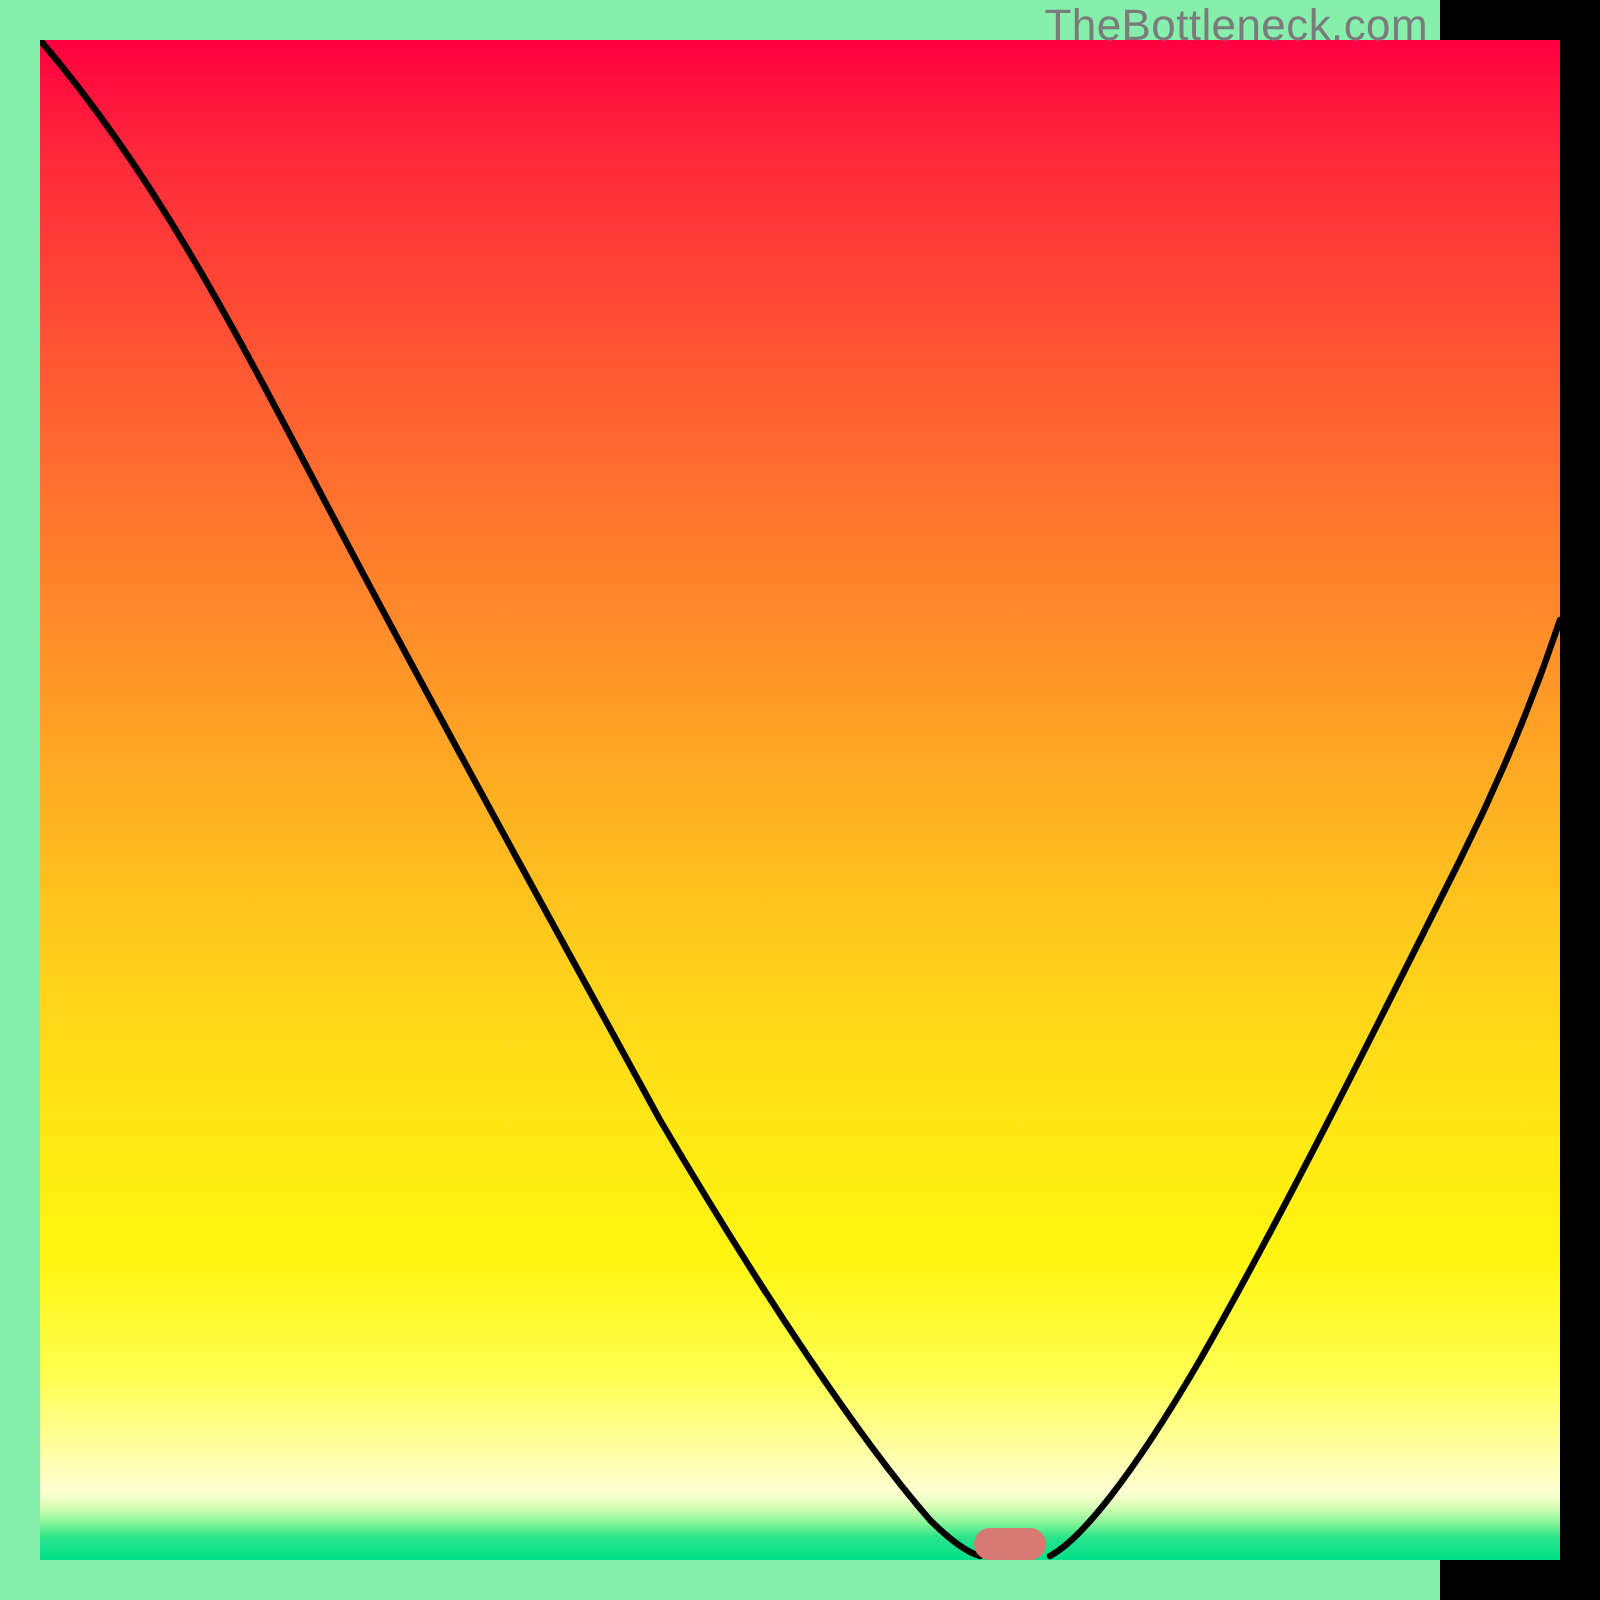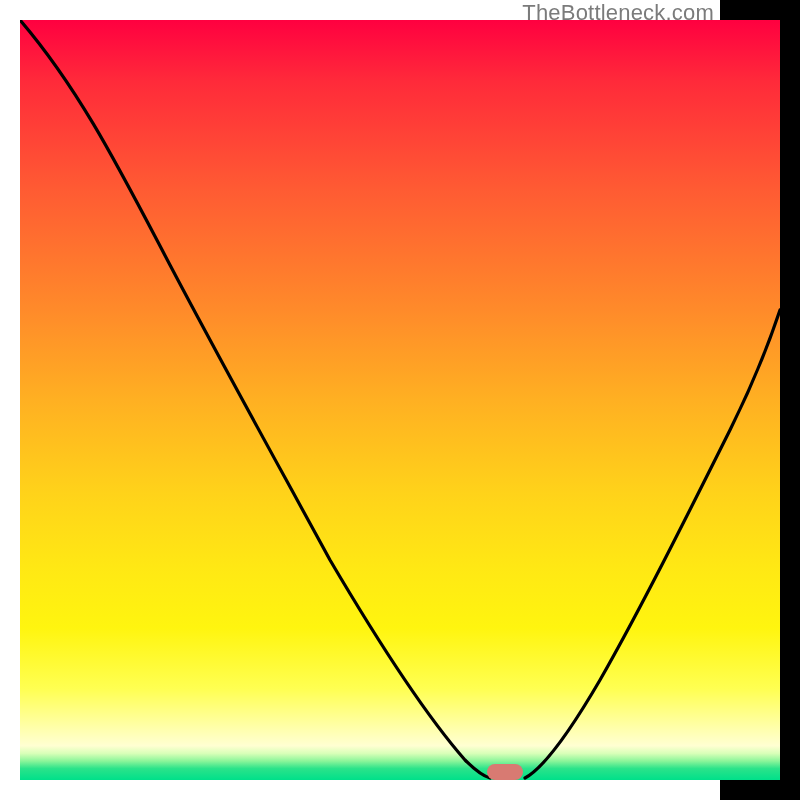--- a/index.html
+++ b/index.html
@@ -8,21 +8,21 @@
     width: 800px;
     height: 800px;
     background: #000;
     font-family: Arial, Helvetica, sans-serif;
     overflow: hidden;
   }
   .frame {
     position: relative;
     width: 720px;
     height: 800px;
-    background: #ffffff;
+    background: #86efac;
     text-decoration: underline;
   }
   .plot-area {
     position: absolute;
     left: 20px;
     top: 20px;
     width: 760px;
     height: 760px;
     
     background: linear-gradient(

